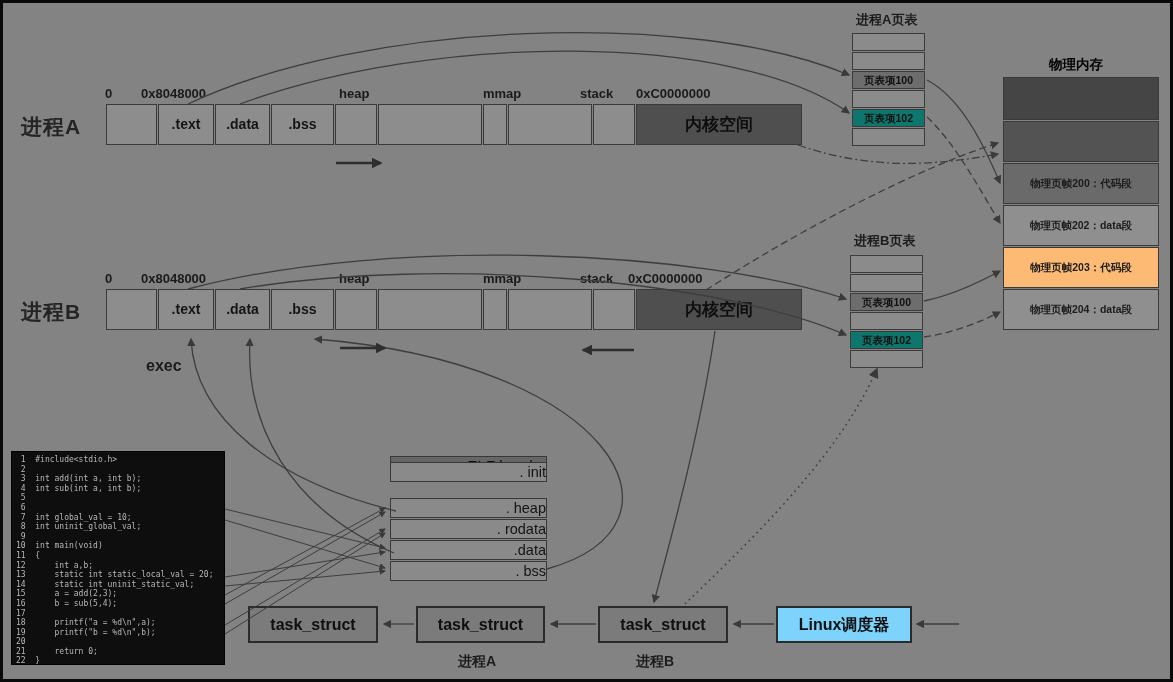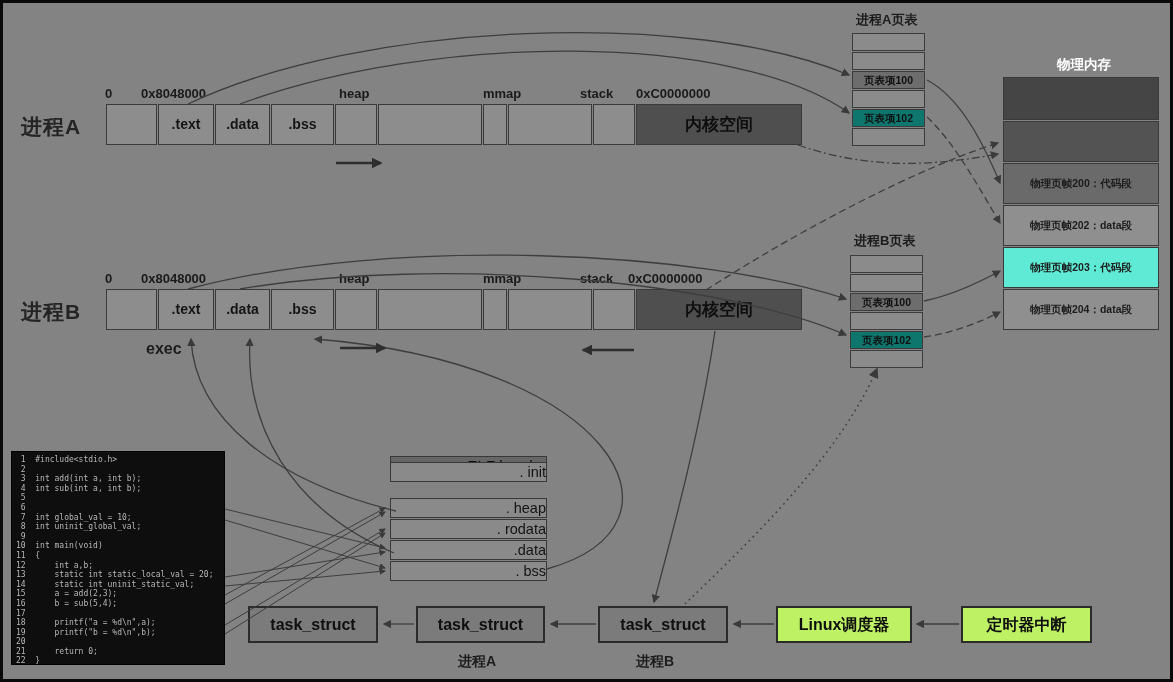--- a/index.html
+++ b/index.html
@@ -15,34 +15,34 @@
   .bar{position:absolute;height:42px;}
   .cell{position:absolute;top:0;height:39px;background:#8d8d8d;border:1.5px solid #3a3a3a;
         text-align:center;line-height:39px;font-size:14px;font-weight:bold;color:#141414;}
   .cell.kernel{background:#4f4f4f;color:#0e0e0e;font-size:17px;}
   .pt-title{font-size:13px;color:#1c1c1c;font-weight:bold;}
   .pt{position:absolute;width:74px;}
   .ptrow{position:absolute;left:0;width:71px;height:16px;background:#8b8b8b;border:1.5px solid #3c3c3c;
          text-align:center;line-height:16px;font-size:10.5px;color:#101010;font-weight:bold;}
   .ptrow.hi1{background:#6d6d6d;}
   .ptrow.hi2{background:#0f766e;}
-  .pm-title{font-size:13.5px;color:#ffffff;font-weight:bold;margin-left:8px;}
+  .pm-title{font-size:13.5px;color:#000000;font-weight:bold;}
   .pmrow{position:absolute;left:0;width:154px;border:1.5px solid #3a3a3a;
          text-align:center;font-size:10.5px;color:#1c1c1c;font-weight:bold;}
   .elf{position:absolute;width:158px;}
   .elfrow{position:absolute;left:0;width:155px;height:18px;background:#8a8a8a;border:1.5px solid #383838;
           text-align:right;line-height:18px;font-size:14.5px;font-weight:normal;color:#131313;}
   .elfrow.hdr{background:#666;font-size:15px;color:#0d0d0d;}
   .codebox{position:absolute;left:8px;top:448px;width:214px;height:214px;background:#0e0e0e;
            border:1px solid #000;box-sizing:border-box;overflow:hidden;}
   .codebox pre{margin:0;padding:3px 0 0 4px;font-family:"DejaVu Sans Mono","Liberation Mono",monospace;
                font-size:8px;line-height:9.6px;color:#b8b8b8;}
   .tsbox{position:absolute;top:603px;height:33px;background:#7b7b7b;border:2px solid #2b2b2b;
          text-align:center;line-height:33px;font-size:16px;font-weight:bold;color:#0f0f0f;}
-  .tsbox.dark{background:#bef264;}
+  .tsbox.dark{background:#7dd3fc;}
   .small-cn{font-size:14px;color:#1c1c1c;font-weight:bold;}
   .exec{font-size:16px;color:#1c1c1c;font-weight:bold;}
   svg.connect{position:absolute;left:0;top:0;z-index:6;pointer-events:none;}
   .conn{stroke:#3e3e3e;stroke-width:1.3;fill:none;}
   .thin{stroke:#3e3e3e;stroke-width:1;fill:none;}
   .dashed{stroke-dasharray:7 4;}
   .dashdot{stroke-dasharray:8 3 2 3;}
   .dotted{stroke-dasharray:1.6 4;stroke-width:1.6;}
   .dir{stroke:#2e2e2e;stroke-width:2.4;fill:none;}
 </style>
@@ -86,21 +86,21 @@
     <div class="cell" style="left:109px;width:53px;">.data</div>
     <div class="cell" style="left:165px;width:61px;">.bss</div>
     <div class="cell" style="left:229px;width:40px;"></div>
     <div class="cell" style="left:272px;width:102px;"></div>
     <div class="cell" style="left:377px;width:22px;"></div>
     <div class="cell" style="left:402px;width:82px;"></div>
     <div class="cell" style="left:487px;width:40px;"></div>
     <div class="cell kernel" style="left:530px;width:164px;">内核空间</div>
   </div>
 
-  <div class="abs exec" style="left:143px;top:337px;">exec</div>
+  <div class="abs exec" style="left:143px;top:354px;">exec</div>
 
   <div class="abs pt-title" style="left:853px;top:8px;">进程A页表</div>
   <div class="pt" style="left:849px;top:30px;">
     <div class="ptrow" style="top:0;"></div>
     <div class="ptrow" style="top:19px;"></div>
     <div class="ptrow hi1" style="top:38px;">页表项100</div>
     <div class="ptrow" style="top:57px;"></div>
     <div class="ptrow hi2" style="top:76px;">页表项102</div>
     <div class="ptrow" style="top:95px;"></div>
   </div>
@@ -114,21 +114,21 @@
     <div class="ptrow hi2" style="top:76px;">页表项102</div>
     <div class="ptrow" style="top:95px;"></div>
   </div>
 
   <div class="abs pm-title" style="left:1046px;top:53px;">物理内存</div>
   <div class="abs" style="left:1000px;top:74px;width:157px;">
     <div class="pmrow" style="top:0;height:41px;background:#454545;"></div>
     <div class="pmrow" style="top:44px;height:39px;background:#535353;"></div>
     <div class="pmrow" style="top:86px;height:39px;background:#6a6a6a;line-height:39px;">物理页帧200：代码段</div>
     <div class="pmrow" style="top:128px;height:39px;background:#8f8f8f;line-height:39px;">物理页帧202：data段</div>
-    <div class="pmrow" style="top:170px;height:39px;background:#5eead4;line-height:39px;">物理页帧203：代码段</div>
+    <div class="pmrow" style="top:170px;height:39px;background:#fdba74;line-height:39px;">物理页帧203：代码段</div>
     <div class="pmrow" style="top:212px;height:39px;background:#8f8f8f;line-height:39px;">物理页帧204：data段</div>
   </div>
 
   <div class="elf" style="left:387px;top:453px;">
     <div class="elfrow hdr" style="top:0;">ELF header</div>
     <div class="elfrow" style="top:6px;">. init</div>
     <div class="elfrow" style="top:42px;">. heap</div>
     <div class="elfrow" style="top:63px;">. rodata</div>
     <div class="elfrow" style="top:84px;">.data</div>
     <div class="elfrow" style="top:105px;">. bss</div>
@@ -156,21 +156,20 @@
 19      printf("b = %d\n",b);
 20
 21      return 0;
 22  }</pre>
   </div>
 
   <div class="tsbox" style="left:245px;width:126px;">task_struct</div>
   <div class="tsbox" style="left:413px;width:125px;">task_struct</div>
   <div class="tsbox" style="left:595px;width:126px;">task_struct</div>
   <div class="tsbox dark" style="left:773px;width:132px;">Linux调度器</div>
-  <div class="tsbox dark" style="left:958px;width:127px;">定时器中断</div>
   <div class="abs small-cn" style="left:455px;top:650px;">进程A</div>
   <div class="abs small-cn" style="left:633px;top:650px;">进程B</div>
 
   <svg class="connect" width="1173" height="682" viewBox="0 0 1173 682">
     <defs>
       <marker id="arr" viewBox="0 0 10 10" refX="8.5" refY="5" markerWidth="6.5" markerHeight="6.5" orient="auto-start-reverse">
         <path d="M0,0 L10,5 L0,10 z" fill="#3a3a3a"></path>
       </marker>
       <marker id="arrbig" viewBox="0 0 10 10" refX="8.5" refY="5" markerWidth="4.5" markerHeight="4.5" orient="auto-start-reverse">
         <path d="M0,0 L10,5 L0,10 z" fill="#2e2e2e"></path>

